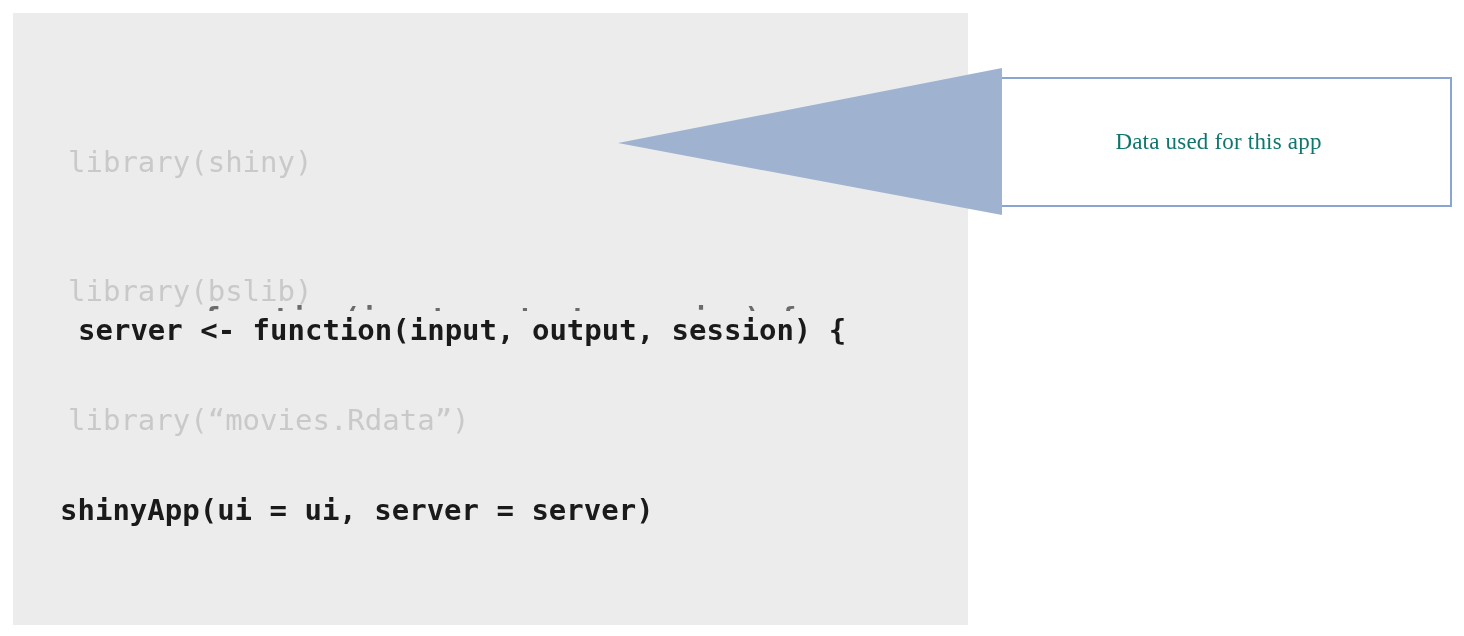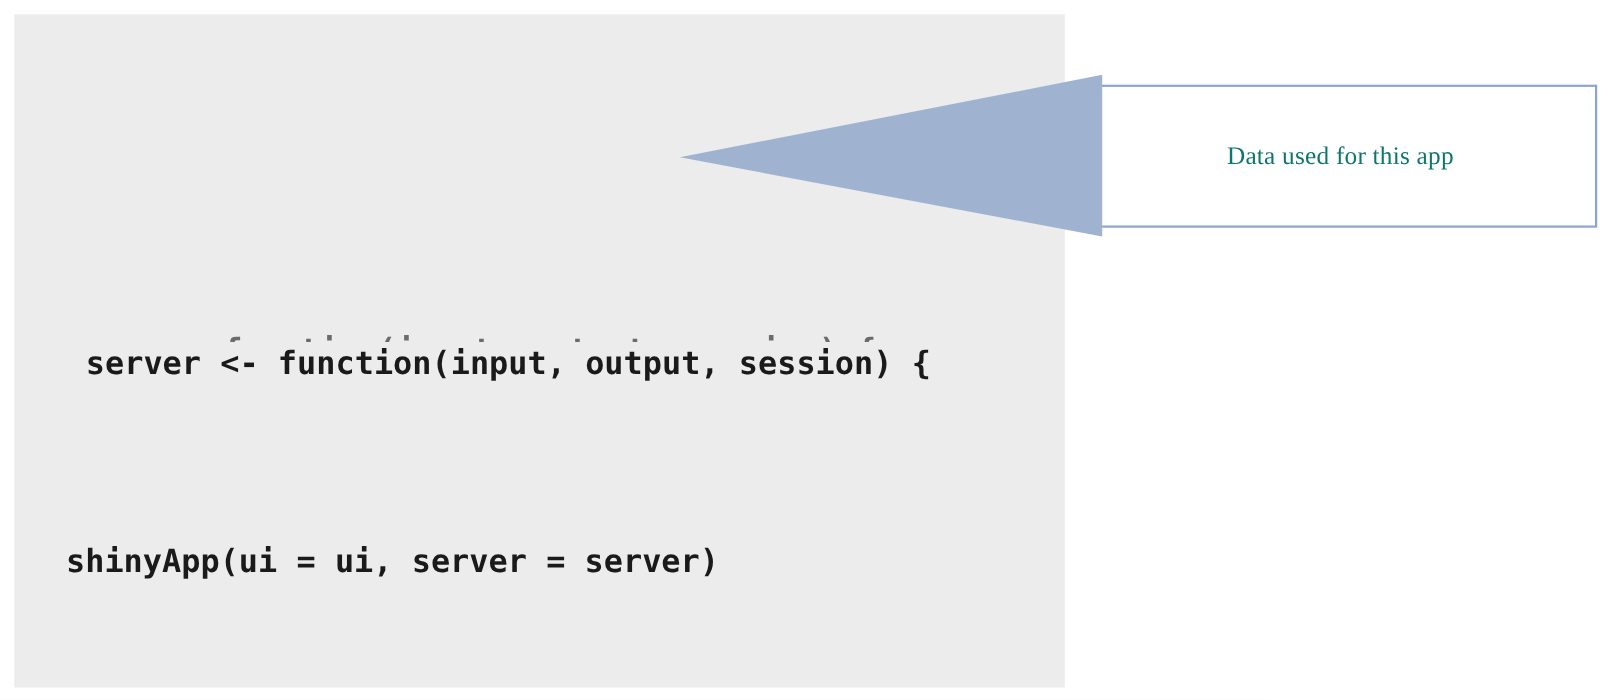--- a/index.html
+++ b/index.html
@@ -79,20 +79,23 @@
   }
 </style>
 </head>
 <body>
 
 <div class="stage">
 
   <div class="code-panel">
 
     <div class="lib-block">
+      <div>library(shiny)</div>
+      <div>library(bslib)</div>
+      <div>library(“movies.Rdata”)</div>
     </div>
 
 
     <div class="artifact-clip">
       <span>function(input, output, session) {</span>
     </div>
 
     <div class="code-line line-server">server &lt;- function(input, output, session) {</div>
 
     <div class="code-line line-shiny">shinyApp(ui = ui, server = server)</div>

